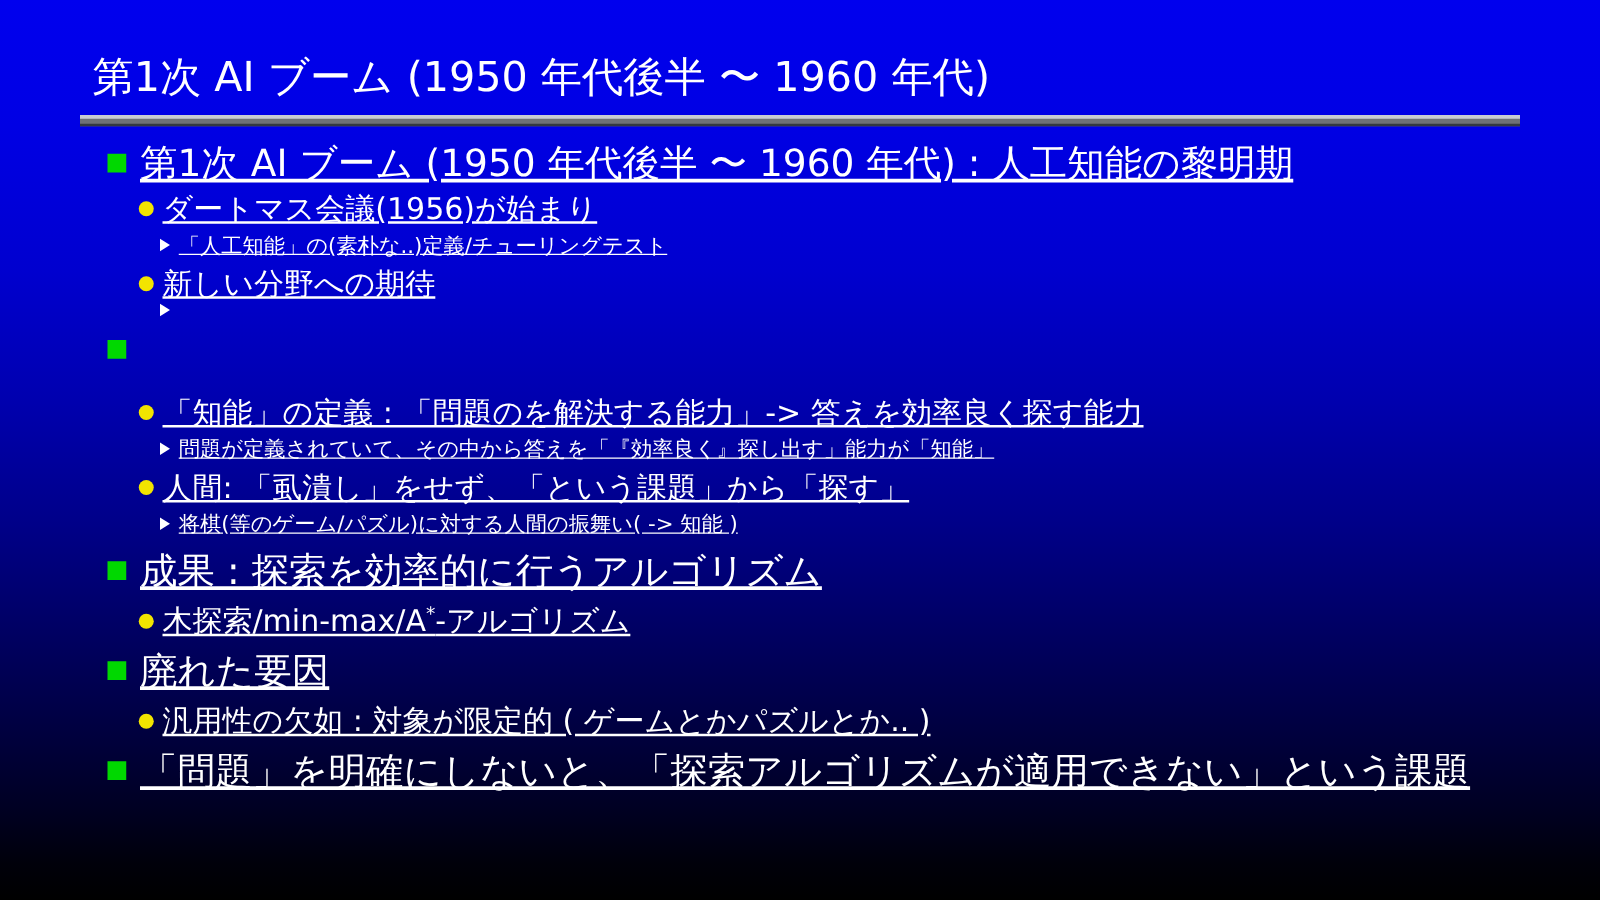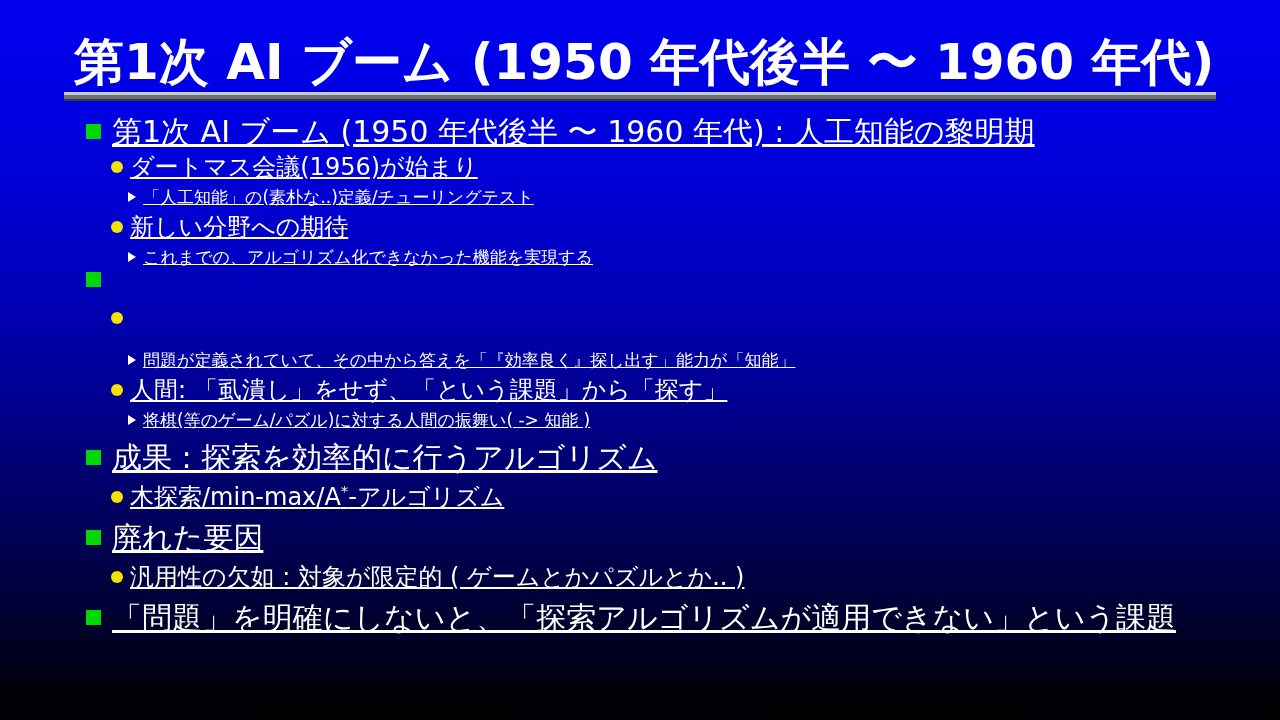--- a/index.html
+++ b/index.html
@@ -38,23 +38,23 @@
   
   #title-block {
     position: absolute;
     left: 0;
     top: 34px;
     width: 1280px;
   }
   #slide-title {
     margin: 0;
     padding: 0 0 0 74px;
-    font-size: 50px;
+    font-size: 33px;
     line-height: 56px;
-    font-weight: bold;
+    font-weight: normal;
     letter-spacing: 0px;
     white-space: nowrap;
     color: #ffffff;
   }
   #title-rule {
     position: absolute;
     left: 64px;
     top: 58px;
     width: 1152px;
     height: 9px;
@@ -181,29 +181,29 @@
       <span class="txt">「人工知能」の(素朴な..)定義/チューリングテスト</span>
     </div>
 
     <div class="row lvl2">
       <span class="bullet"></span>
       <span class="txt">新しい分野への期待</span>
     </div>
 
     <div class="row lvl3">
       <span class="bullet"></span>
-      <span class="txt">これまでの、アルゴリズム化できなかった機能を実現する</span>
-    </div>
-
-    <div class="row lvl1 gap-sm">
-      <span class="bullet"></span>
-    </div>
-
-    <div class="row lvl2">
-      <span class="bullet"></span>
+    </div>
+
+    <div class="row lvl1 gap-sm">
+      <span class="bullet"></span>
+    </div>
+
+    <div class="row lvl2">
+      <span class="bullet"></span>
+      <span class="txt">「知能」の定義 : 「問題のを解決する能力」-&gt; 答えを効率良く探す能力</span>
     </div>
 
     <div class="row lvl3">
       <span class="bullet"></span>
       <span class="txt">問題が定義されていて、その中から答えを「『効率良く』探し出す」能力が「知能」</span>
     </div>
 
     <div class="row lvl2">
       <span class="bullet"></span>
       <span class="txt">人間: 「虱潰し」をせず、「という課題」から「探す」</span>

